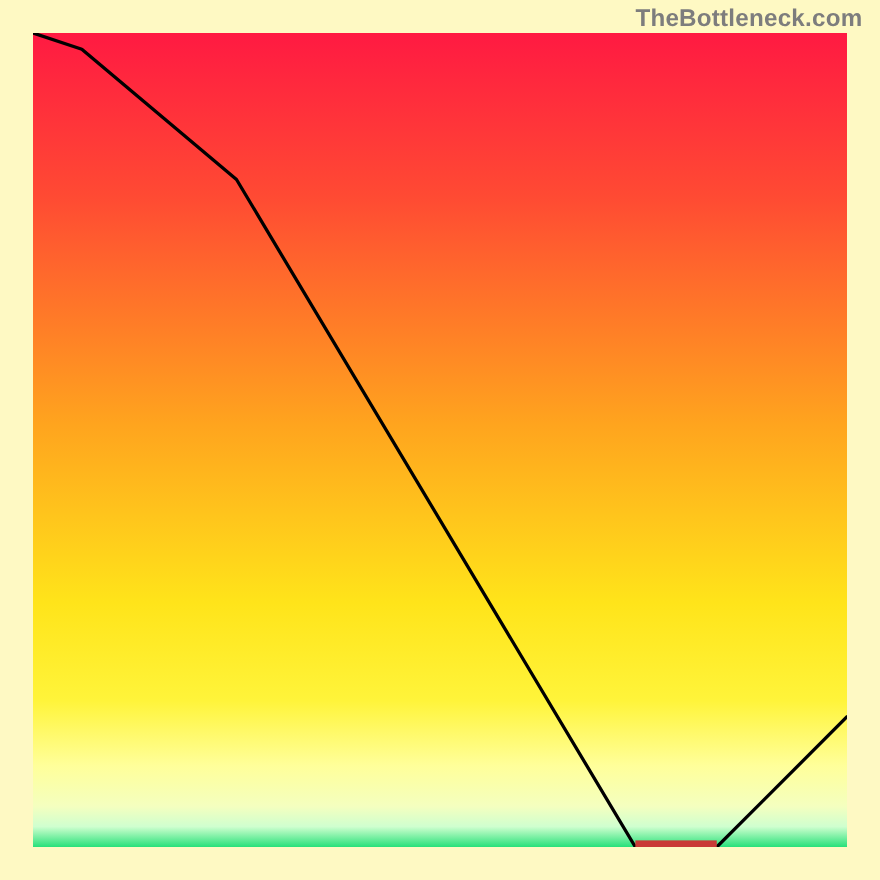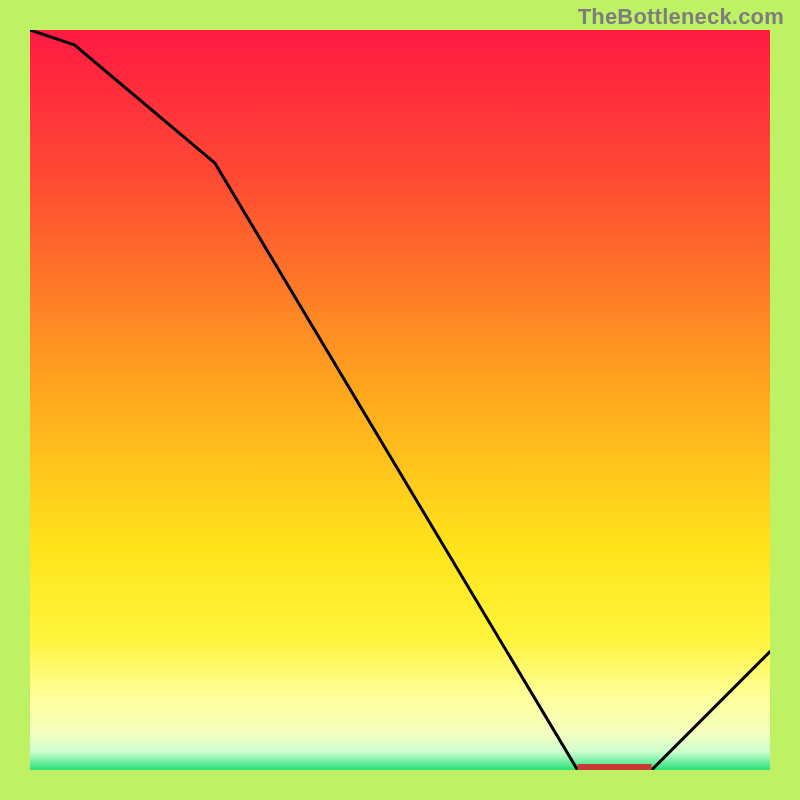--- a/index.html
+++ b/index.html
@@ -8,21 +8,21 @@
     width: 800px;
     height: 800px;
     background: #000;
     font-family: Arial, Helvetica, sans-serif;
     overflow: hidden;
   }
   .canvas {
     position: relative;
     width: 800px;
     height: 800px;
-    background: #bef264;
+    background: #fef9c3;
   }
   .watermark {
     position: absolute;
     top: 4px;
     right: 16px;
     color: #7d7d7d;
     font-size: 22px;
     font-weight: 600;
     letter-spacing: 0.2px;
   }

